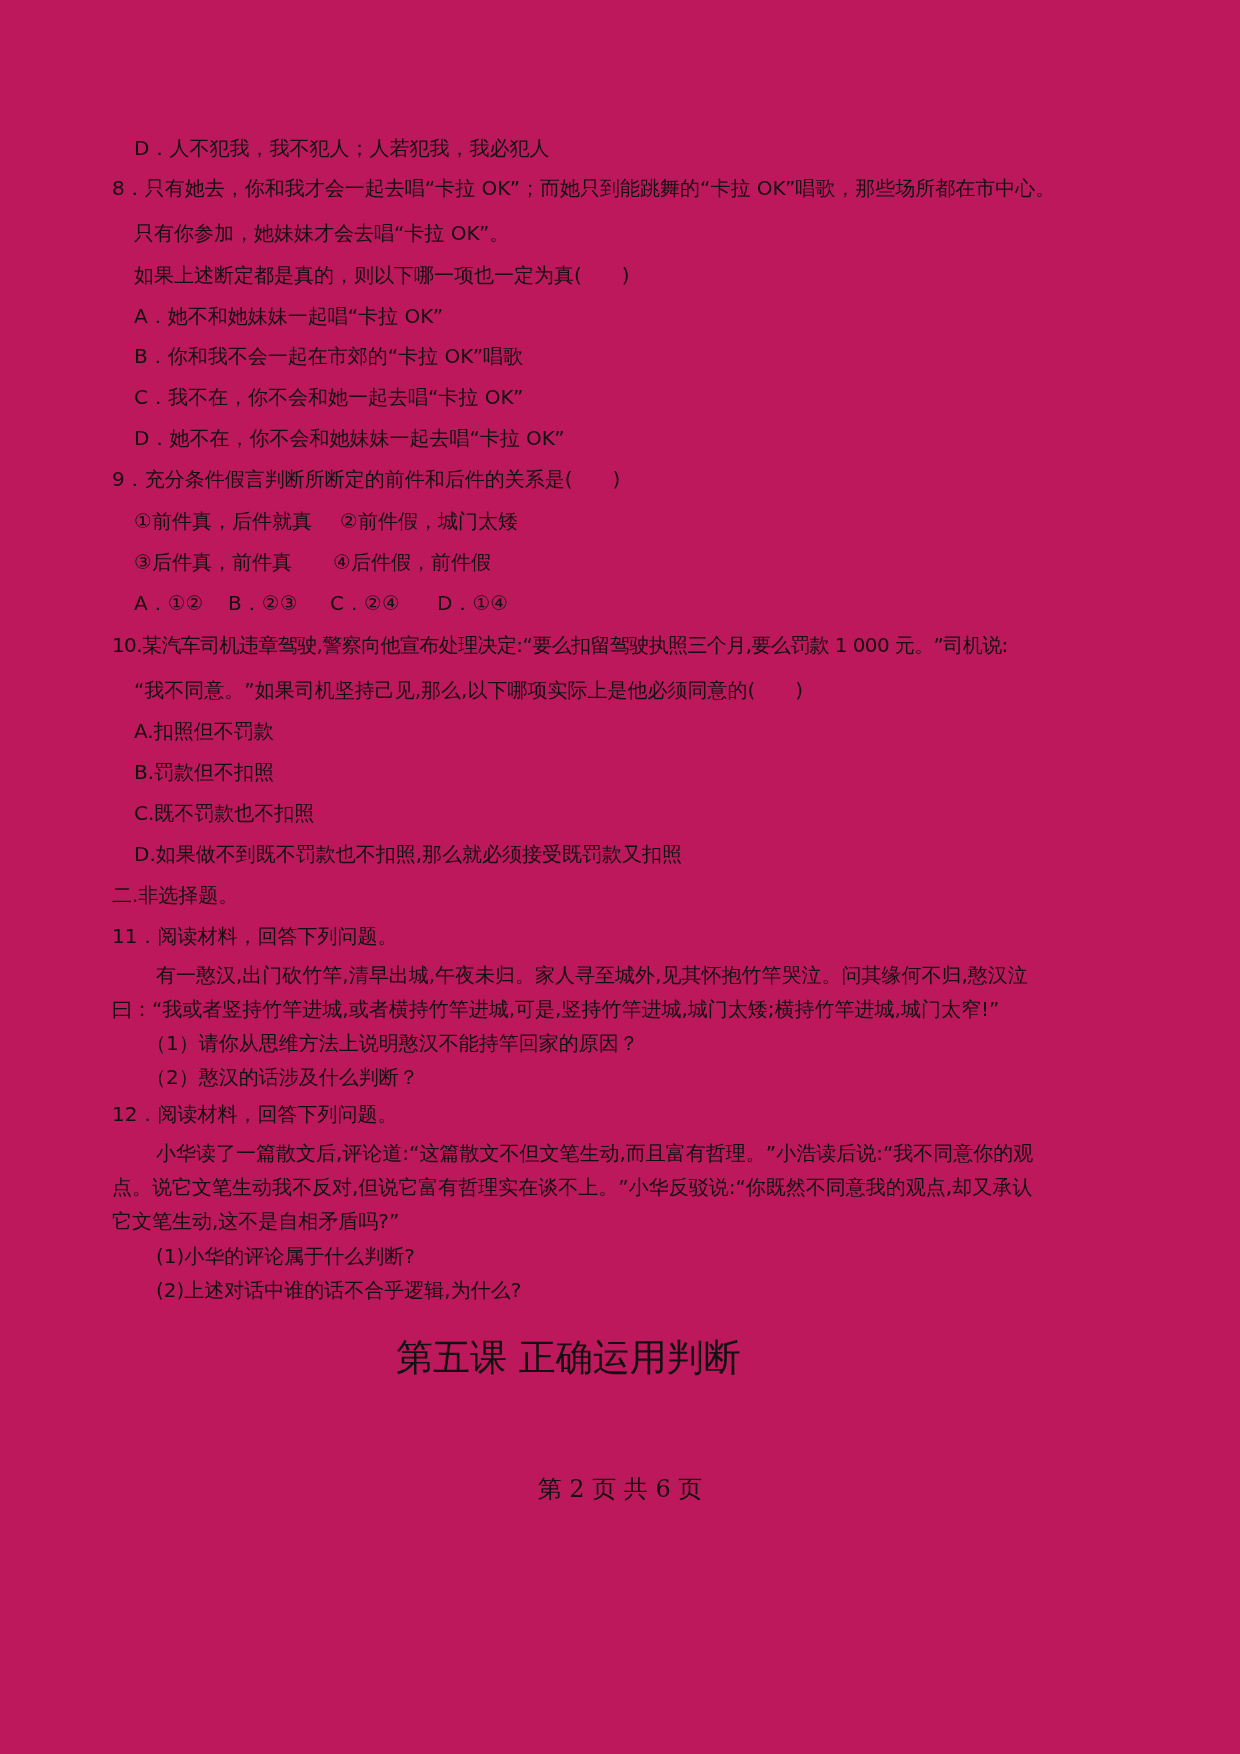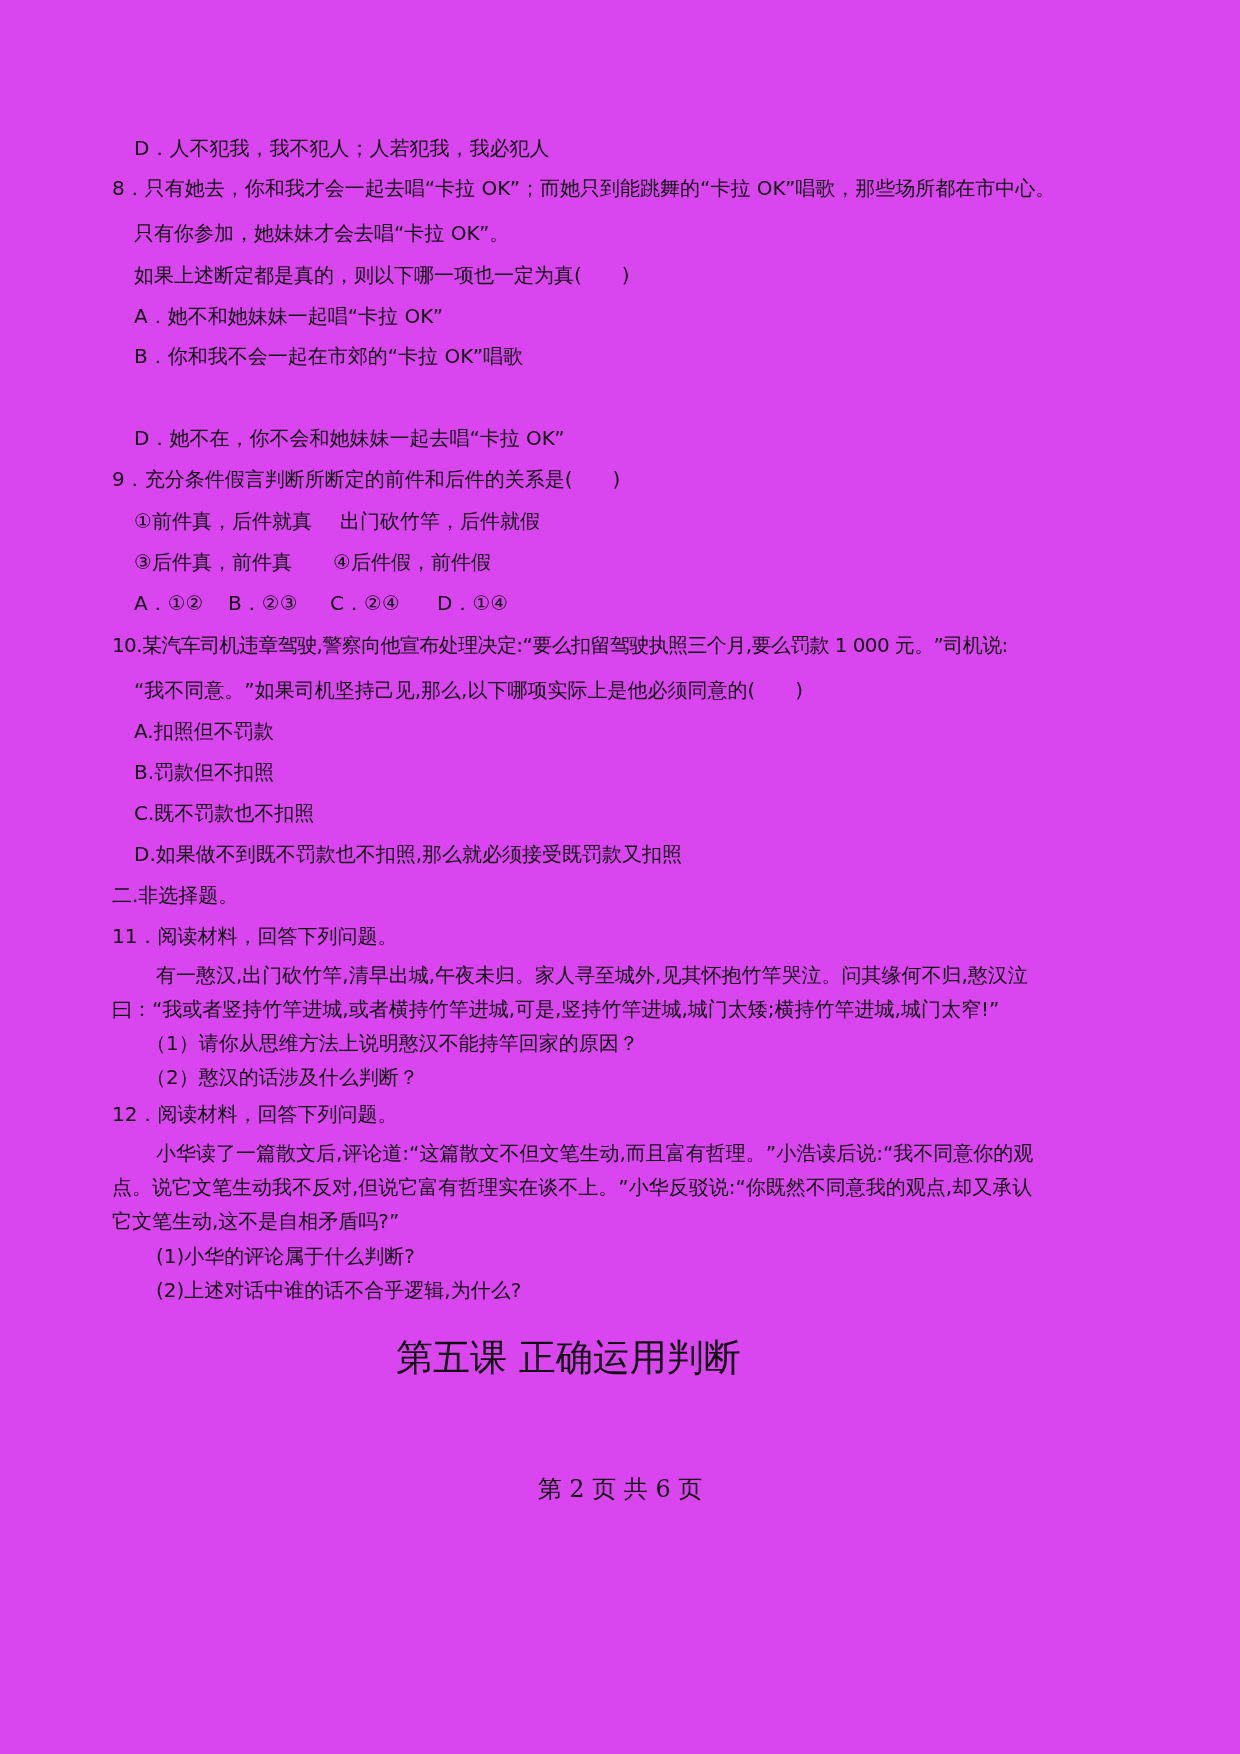--- a/index.html
+++ b/index.html
@@ -1,42 +1,43 @@
 <!DOCTYPE html>
 <html><head>
 <meta charset="utf-8">
 <style>
   html, body { margin: 0; padding: 0; background: #ffffff; }
   body { width: 1240px; height: 1754px; position: relative; overflow: hidden;
          font-family: "DejaVu Sans", "Liberation Sans", sans-serif; color: #111; }
-  .page { position: absolute; left: 0; top: 0; width: 1240px; height: 1754px; background: #d946ef; }
+  .page { position: absolute; left: 0; top: 0; width: 1240px; height: 1754px; background: #be185d; }
   .line { position: absolute; white-space: pre; font-size: 20px; line-height: 26px; }
   .x0 { left: 112px; }
   .x1 { left: 134px; }
   .x2 { left: 156px; }
   .heading { position: absolute; left: 0; width: 1137px; text-align: center; font-size: 37px; line-height: 44px; top: 1500px; }
   .footer { position: absolute; left: 0; width: 1240px; text-align: center; font-family: "DejaVu Serif", "Liberation Serif", serif; font-size: 24px; top: 1623px; }
 </style>
 </head>
 <body>
 
 <div class="page">
 
   <div class="line x1" style="top:135px">D．人不犯我，我不犯人；人若犯我，我必犯人</div>
 
   <div class="line x0" style="top:175px">8．只有她去，你和我才会一起去唱“卡拉 OK”；而她只到能跳舞的“卡拉 OK”唱歌，那些场所都在市中心。</div>
   <div class="line x1" style="top:262px">如果上述断定都是真的，则以下哪一项也一定为真(　　)</div>
   <div class="line x1" style="top:220px">只有你参加，她妹妹才会去唱“卡拉 OK”。</div>
   <div class="line x1" style="top:303px">A．她不和她妹妹一起唱“卡拉 OK”</div>
   <div class="line x1" style="top:343px">B．你和我不会一起在市郊的“卡拉 OK”唱歌</div>
+  <div class="line x1" style="top:384px">C．我不在，你不会和她一起去唱“卡拉 OK”</div>
   <div class="line x1" style="top:425px">D．她不在，你不会和她妹妹一起去唱“卡拉 OK”</div>
 
   <div class="line x0" style="top:466px">9．充分条件假言判断所断定的前件和后件的关系是(　　)</div>
   <div class="line" style="top:508px;left:134px">①前件真，后件就真</div>
-  <div class="line" style="top:508px;left:340px">出门砍竹竿，后件就假</div>
+  <div class="line" style="top:508px;left:340px">②前件假，城门太矮</div>
   <div class="line" style="top:549px;left:134px">③后件真，前件真</div>
   <div class="line" style="top:549px;left:333px">④后件假，前件假</div>
   <div class="line" style="top:590px;left:134px">A．①②</div>
   <div class="line" style="top:590px;left:228px">B．②③</div>
   <div class="line" style="top:590px;left:330px">C．②④</div>
   <div class="line" style="top:590px;left:437px">D．①④</div>
 
   <div class="line x0" style="top:632px;letter-spacing:-0.6px">10.某汽车司机违章驾驶,警察向他宣布处理决定:“要么扣留驾驶执照三个月,要么罚款 1 000 元。”司机说:</div>
   <div class="line x1" style="top:677px">“我不同意。”如果司机坚持己见,那么,以下哪项实际上是他必须同意的(　　)</div>
   <div class="line x1" style="top:718px">A.扣照但不罚款</div>

